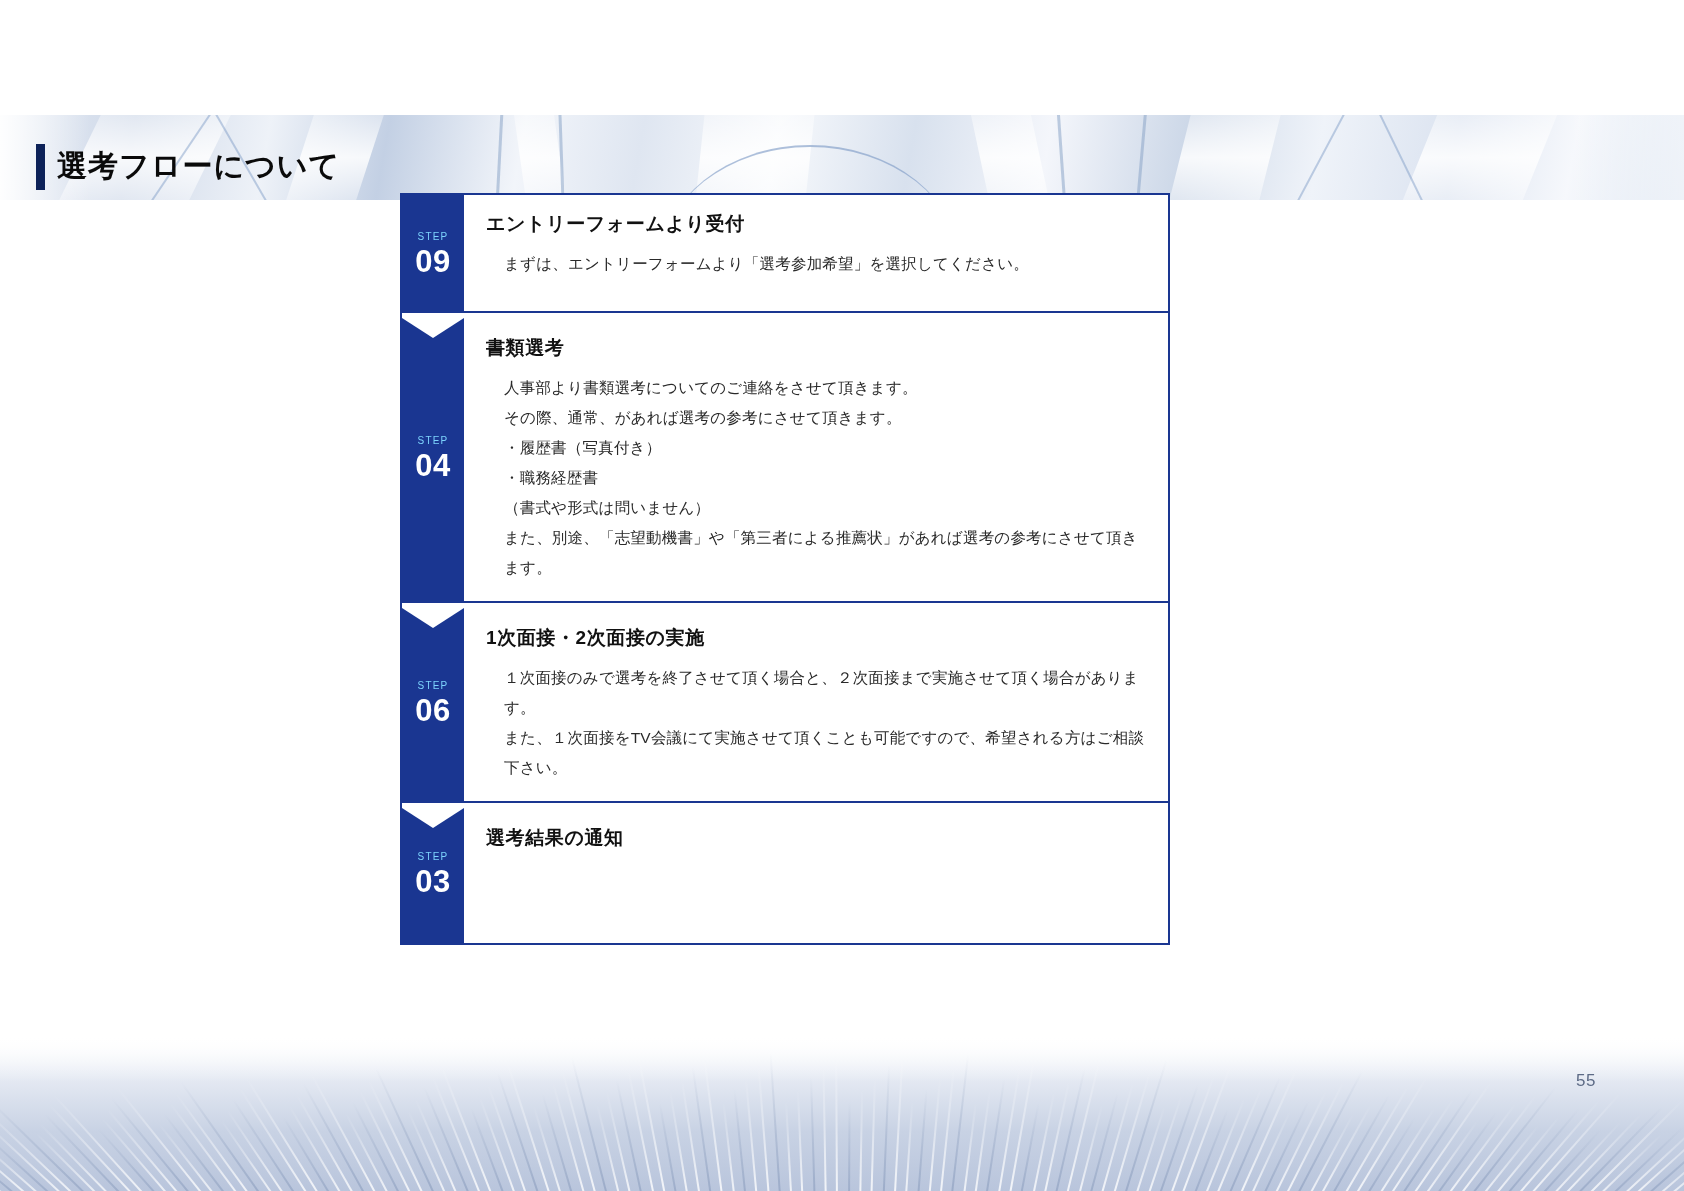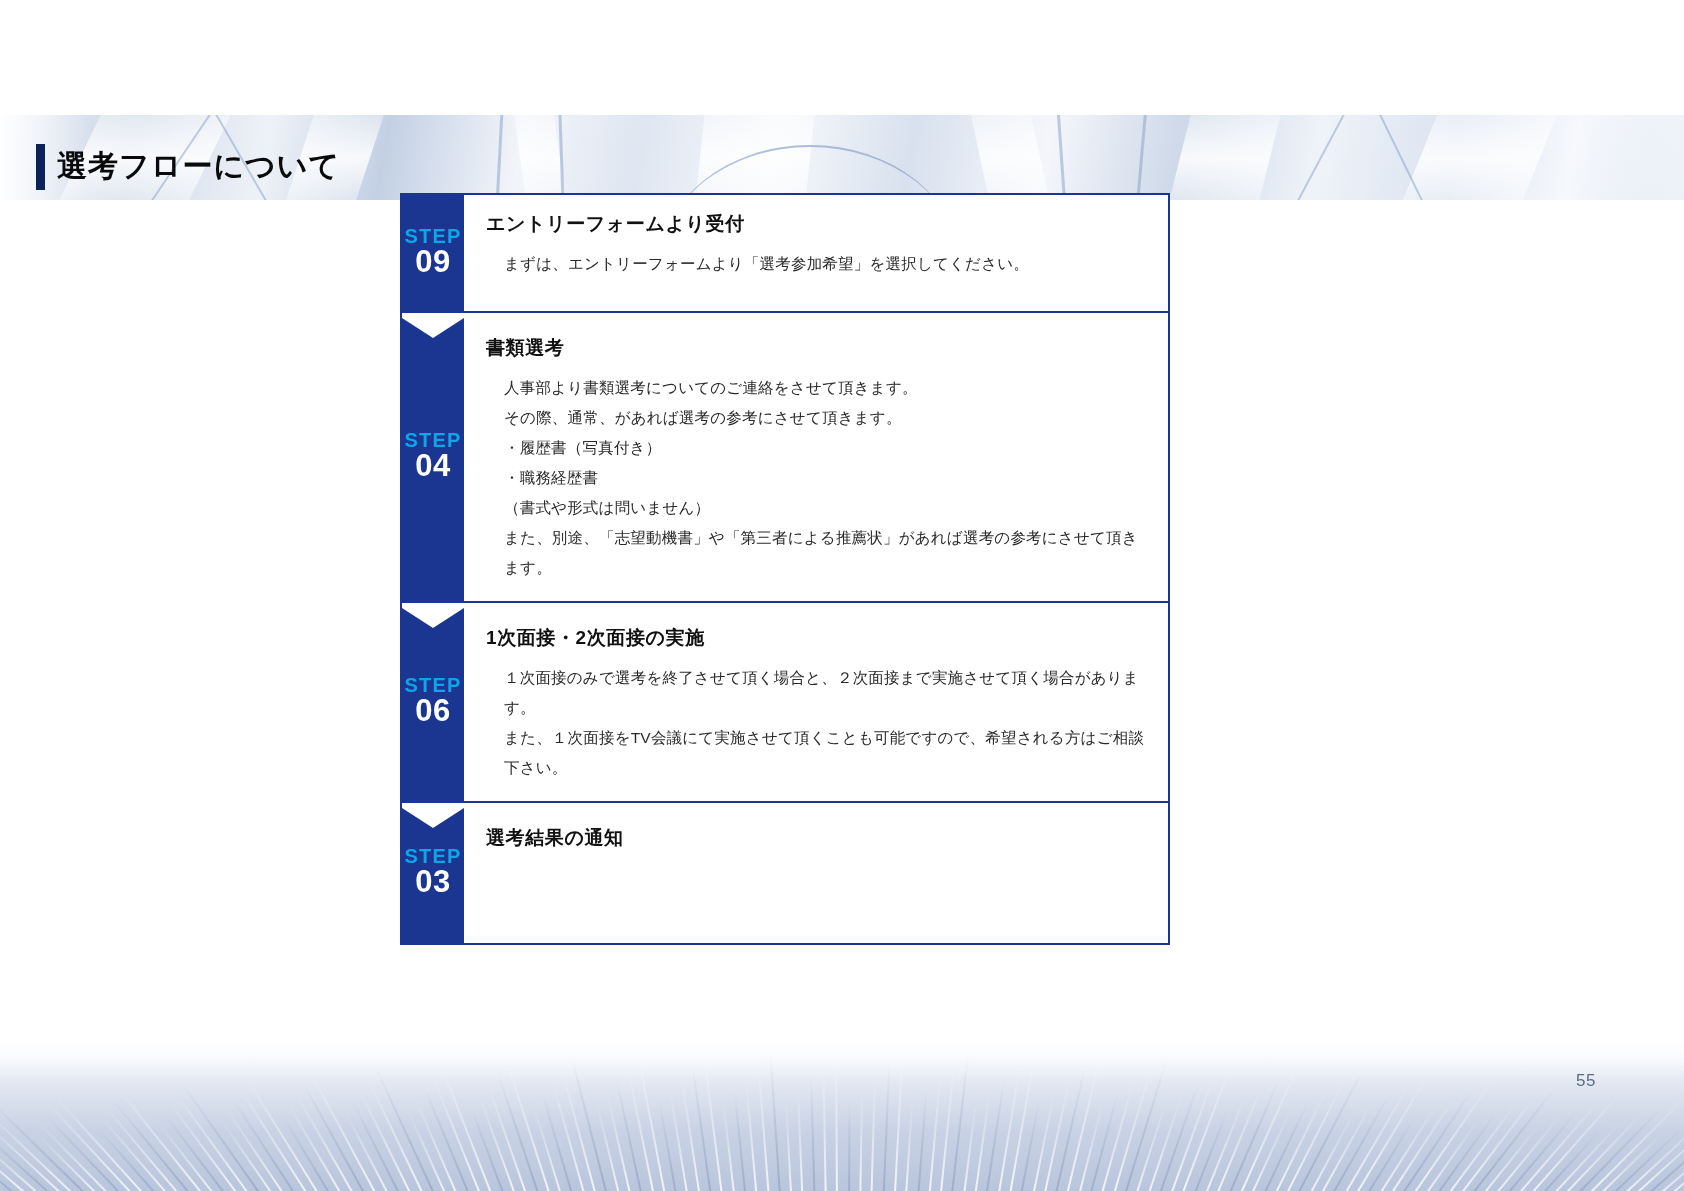--- a/index.html
+++ b/index.html
@@ -123,24 +123,24 @@
     width: 62px;
     background: #1a3691;
     color: #ffffff;
     display: flex;
     flex-direction: column;
     align-items: center;
     justify-content: center;
     overflow: hidden;
   }
   .step-badge .step-word {
-    font-size: 20px;
+    font-size: 10px;
     letter-spacing: 1.2px;
-    font-weight: bold;
-    color: #0ea5e9;
+    font-weight: normal;
+    color: #7dd3fc;
     line-height: 17px;
   }
   .step-badge .step-num {
     font-size: 31px;
     font-weight: bold;
     line-height: 33px;
     color: #ffffff;
     letter-spacing: 0.5px;
   }
   

